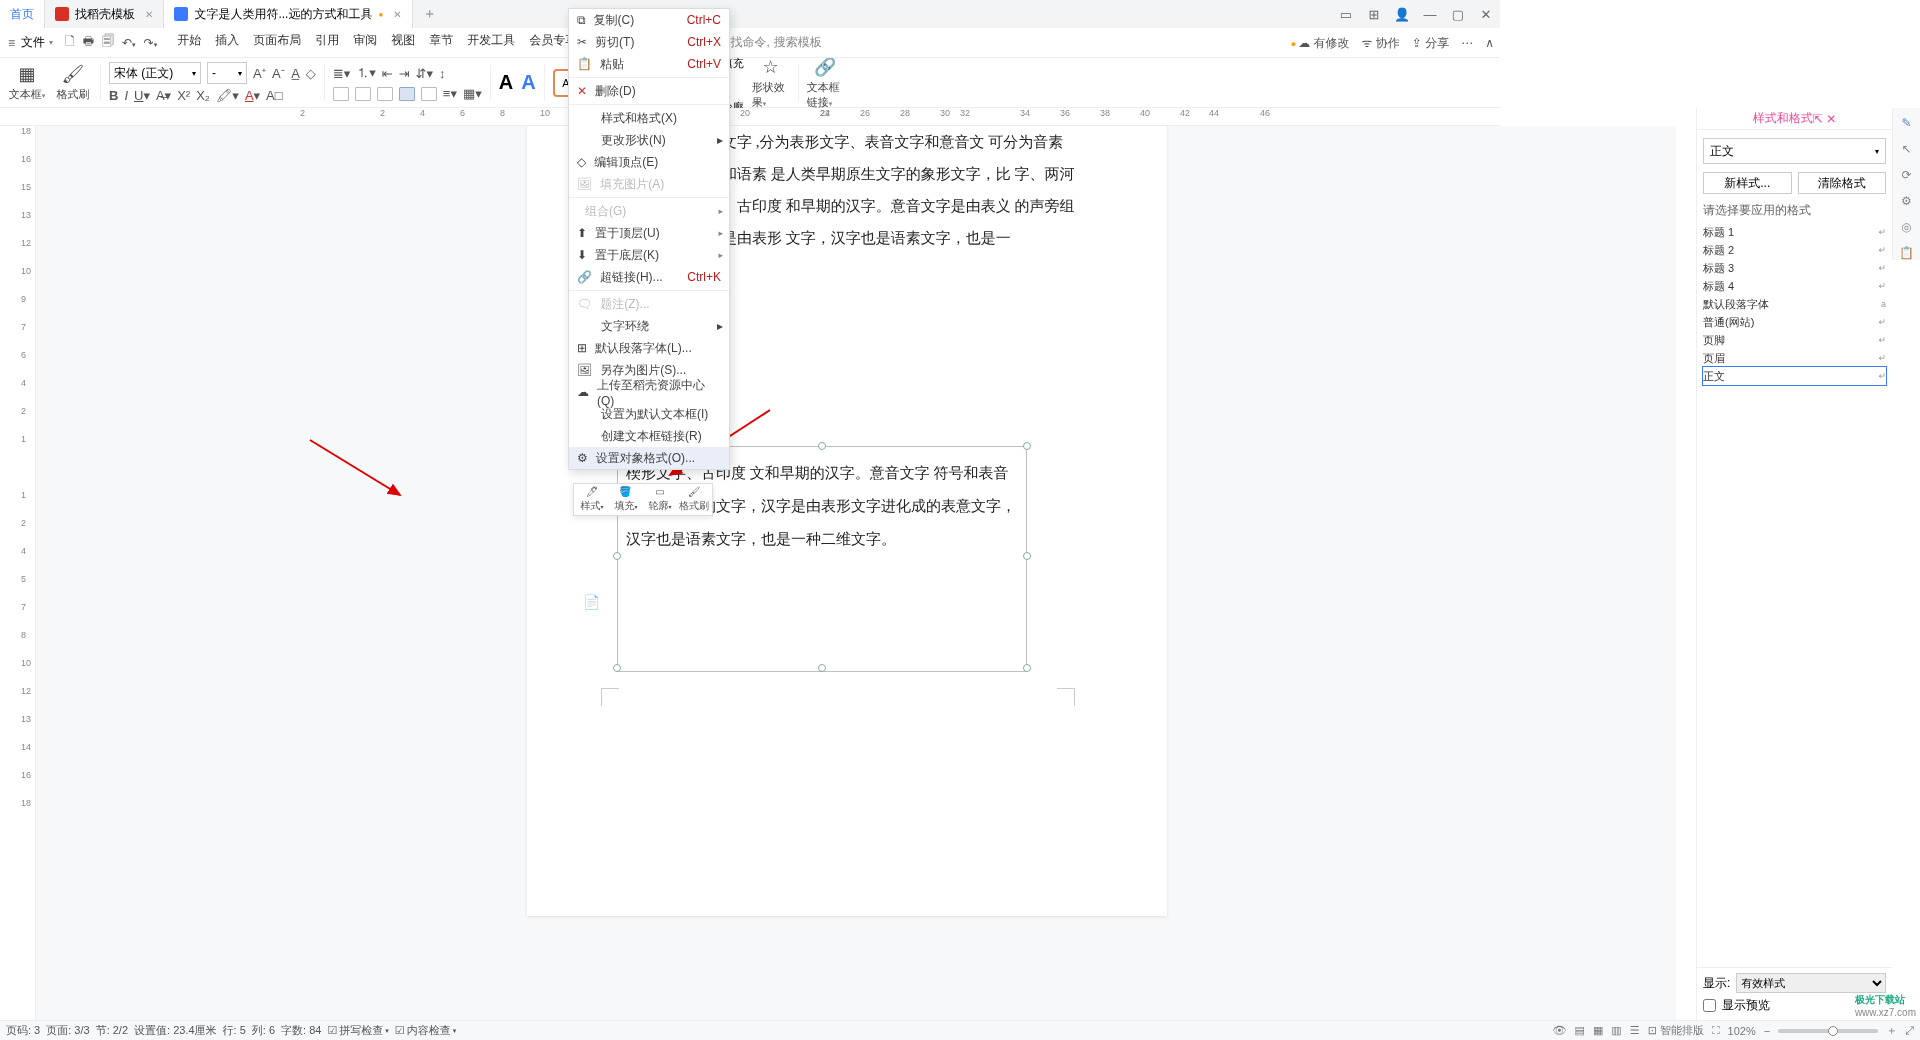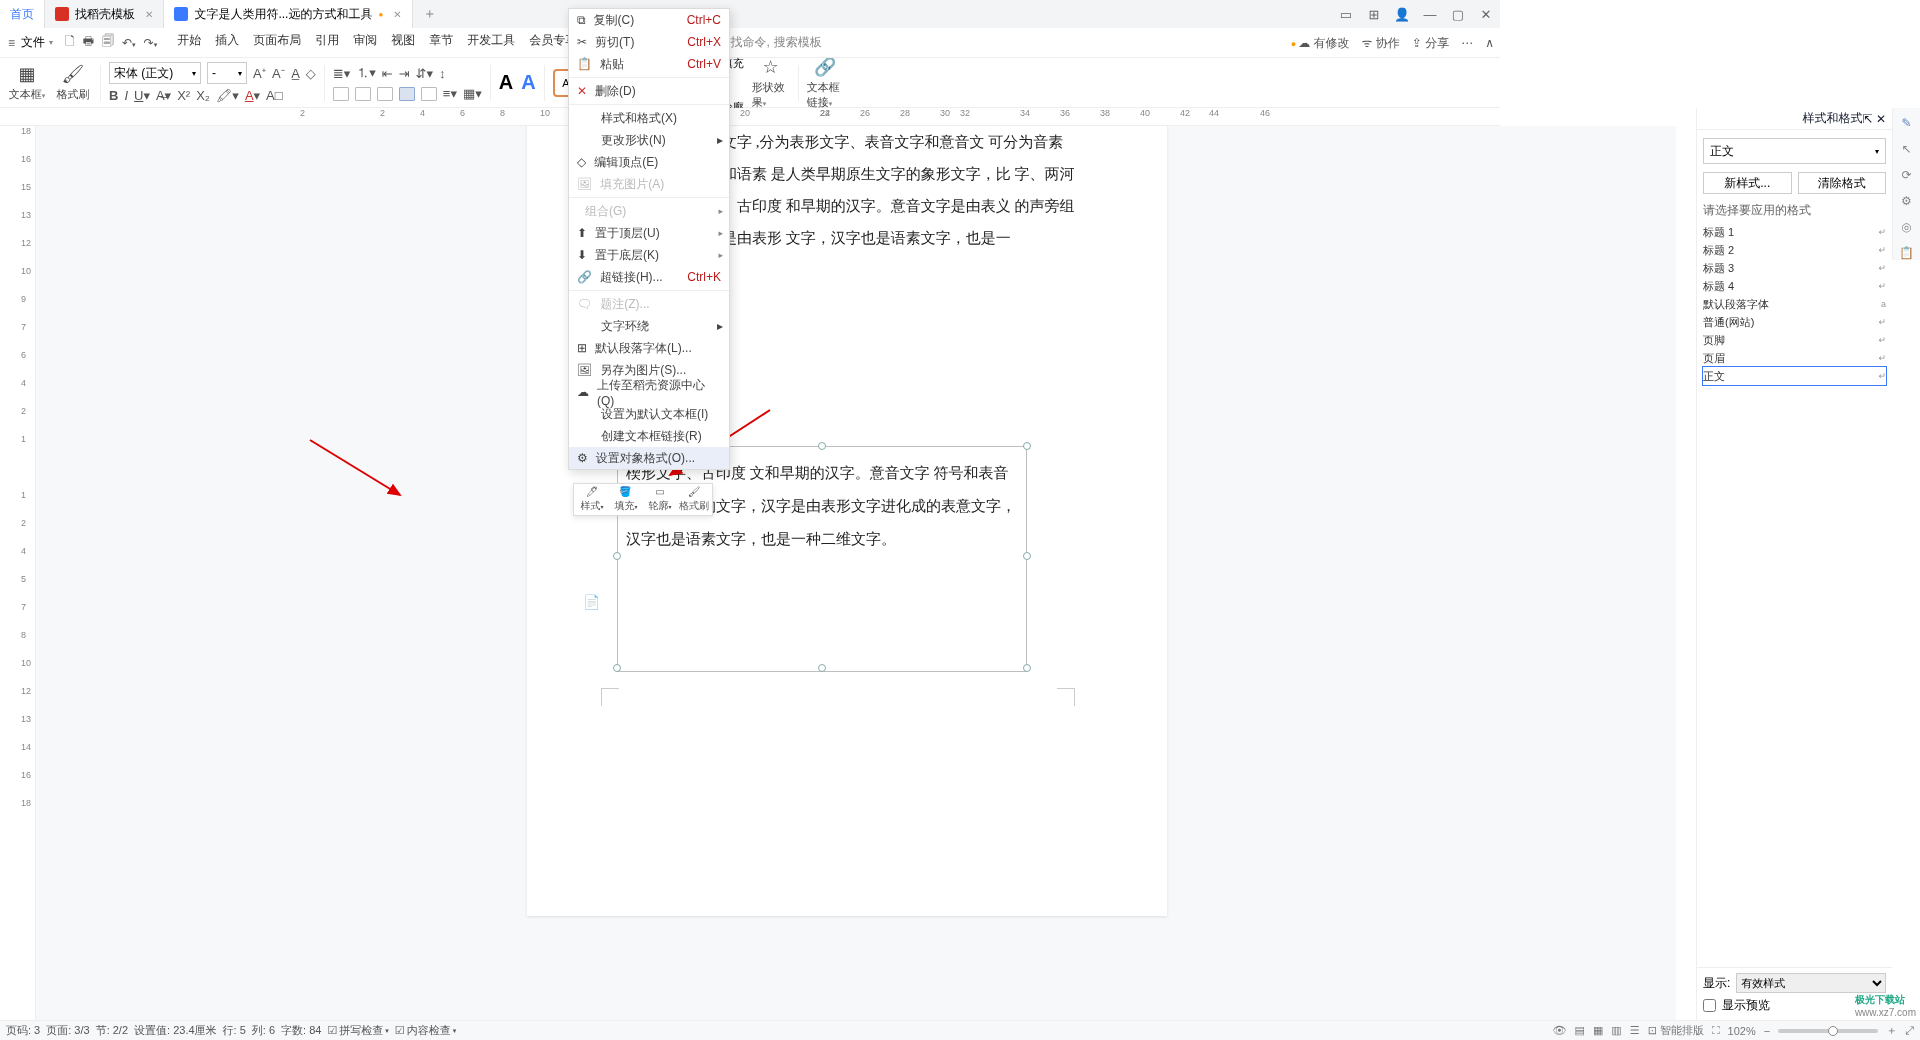--- a/index.html
+++ b/index.html
@@ -71,21 +71,21 @@
 .ctxmenu .mi .sc{position:absolute;right:8px;color:#b91c1c;}
 .ctxmenu .mi .sub{position:absolute;right:6px;color:#888;font-size:9px;}
 .ctxmenu .mi.dis{color:#bbb;}
 .ctxmenu .mi.hover{background:#e9eef8;}
 .ctxmenu .sep{height:1px;background:#eee;margin:2px 0;}
 .ctxmenu .mi2{height:22px;display:flex;align-items:center;padding-left:32px;color:#444;gap:8px;}
 .float-tb{position:absolute;left:573px;top:483px;display:flex;gap:2px;background:#fff;border:1px solid #ddd;box-shadow:0 2px 6px rgba(0,0,0,.1);padding:2px;z-index:9;}
 .float-tb .fb{width:32px;display:flex;flex-direction:column;align-items:center;font-size:10px;color:#555;gap:2px;}
 .float-tb .fb .tri{font-size:6px;}
 .rpanel{position:absolute;right:28px;top:108px;bottom:20px;width:196px;background:#fff;border-left:1px solid #eee;display:flex;flex-direction:column;}
-.rp-head{height:22px;display:flex;align-items:center;justify-content:flex-end;padding:0 6px;border-bottom:1px solid #eee;color:#0f172a;}
+.rp-head{height:22px;display:flex;align-items:center;justify-content:center;padding:0 6px;border-bottom:1px solid #eee;color:#ec4899;}
 .rp-sel{margin:8px 6px;height:26px;border:1px solid #ccc;display:flex;align-items:center;padding:0 6px;justify-content:space-between;}
 .rp-btns{display:flex;gap:6px;margin:0 6px 8px;}
 .rp-btn{flex:1;height:22px;border:1px solid #ccc;display:flex;align-items:center;justify-content:center;}
 .rp-label{padding:0 6px;margin-bottom:4px;color:#666;}
 .rp-list{padding:0 6px;display:flex;flex-direction:column;}
 .rp-item{height:18px;display:flex;align-items:center;justify-content:space-between;font-size:11px;color:#333;}
 .rp-item .ret{color:#999;font-size:9px;}
 .rp-item.sel{outline:1px solid #3a7afe;background:#fff;}
 .rp-bottom{margin-top:auto;border-top:1px solid #eee;padding:4px 6px;}
 .rp-bottom .row{display:flex;align-items:center;gap:6px;height:22px;}

